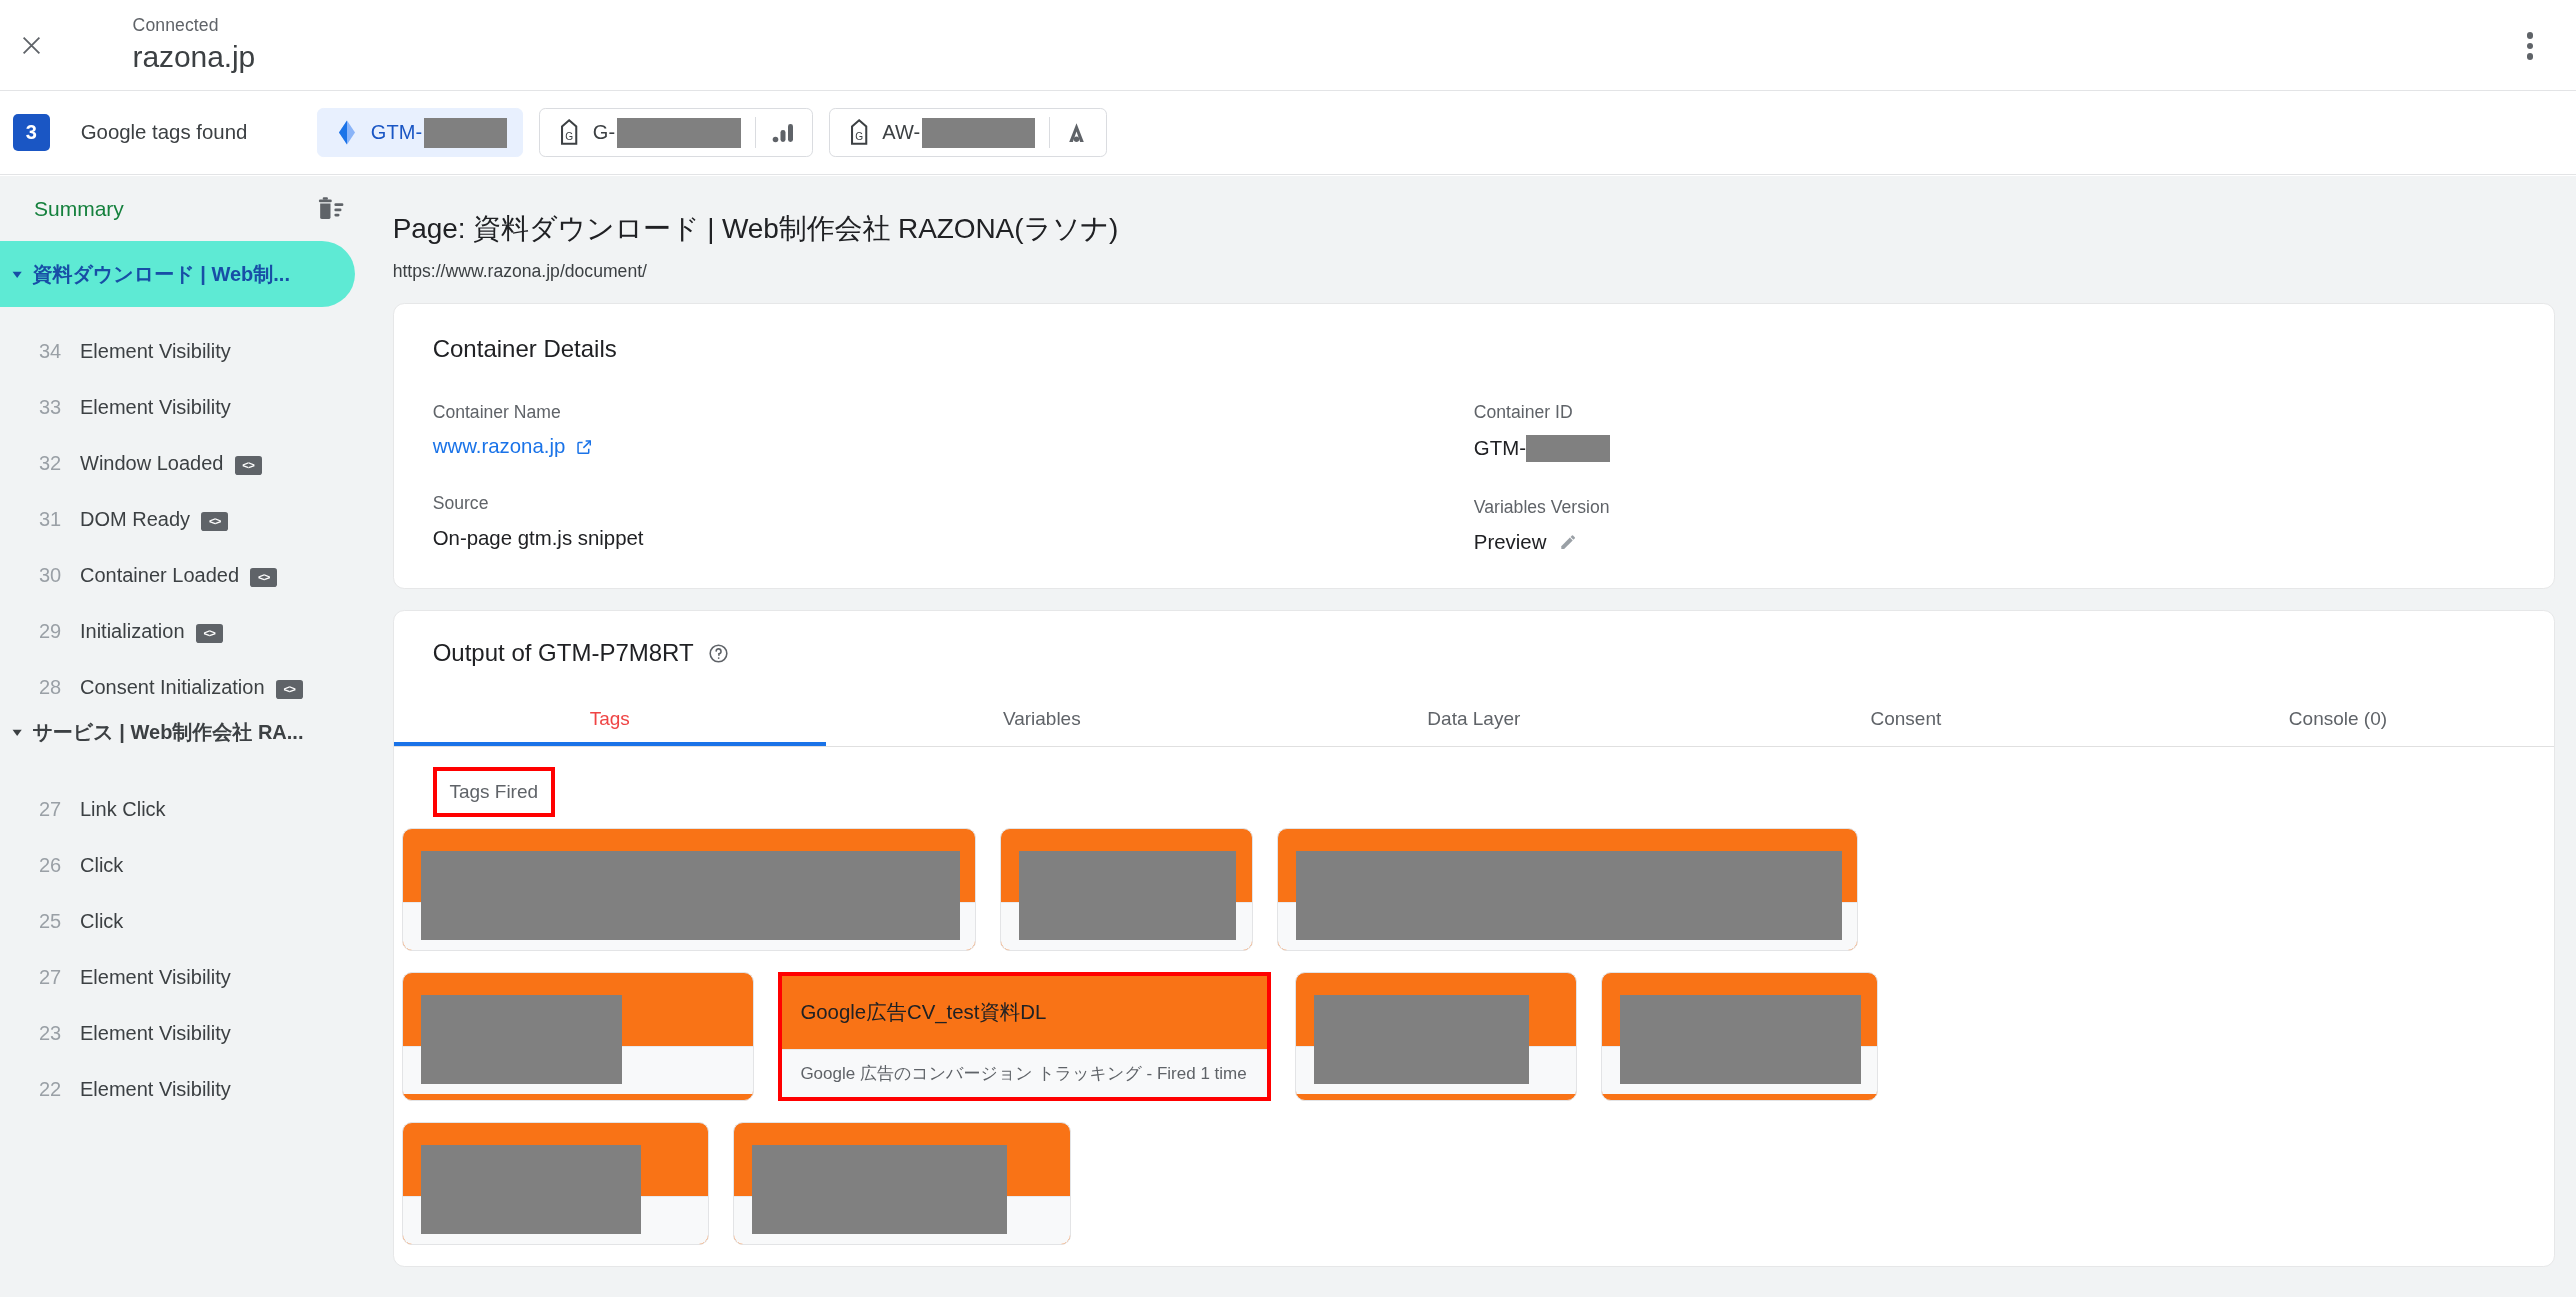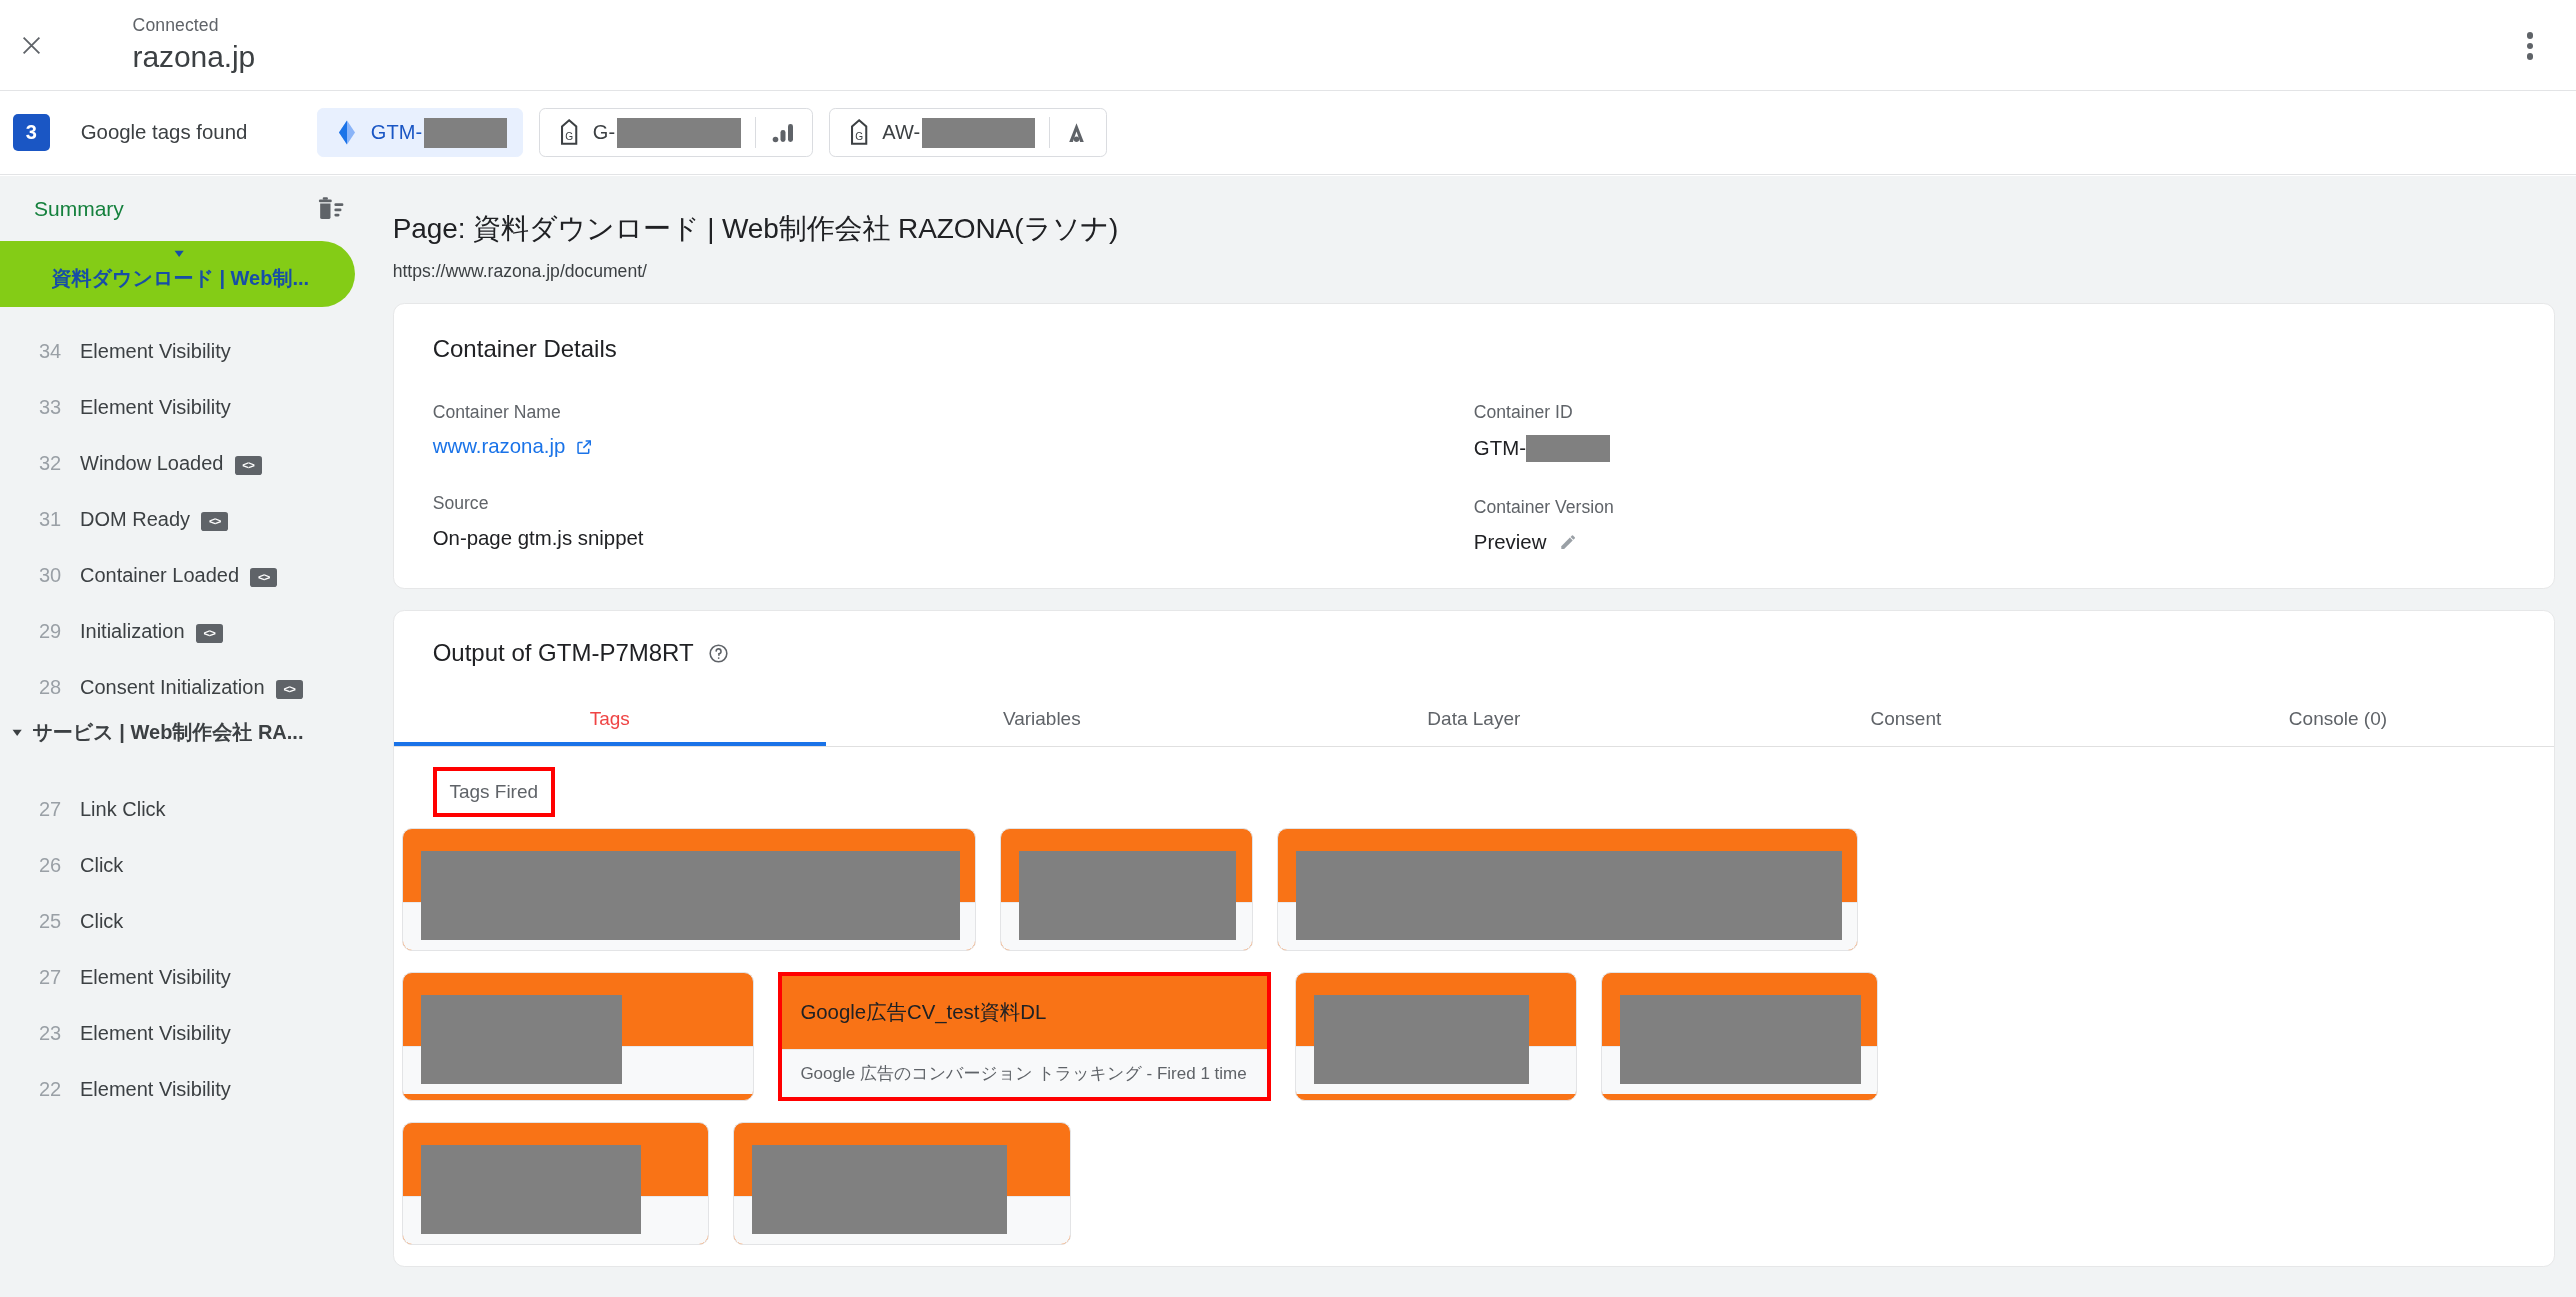--- a/index.html
+++ b/index.html
@@ -76,21 +76,21 @@
   }
   .ev-group .caret {
     width: 24px; height: 24px; margin-right: 2.8px;
     display: flex; align-items: center; justify-content: center;
   }
   .ev-group .gtitle {
     font-size: 20px; font-weight: bold; color: #3c4043;
     white-space: nowrap; overflow: hidden;
   }
   .ev-group.sel {
-    background: #84cc16; border-radius: 0 34px 34px 0; margin-right: 25px; flex-direction: column;
+    background: #5eead4; border-radius: 0 34px 34px 0; margin-right: 25px;
   }
   .ev-group.sel .gtitle { color: #174ea6; }
   .ev-item {
     display: flex; align-items: flex-end; height: 56px; padding-left: 39px;
     cursor: pointer;
   }
   .ev-num { font-size: 20px; color: #9aa0a6; width: 41px; flex: none; }
   .ev-name { font-size: 20px; color: #3c4043; white-space: nowrap; }
   .code-badge {
     width: 27px; height: 19px; border-radius: 2.8px; background: #5f6368;
@@ -368,21 +368,21 @@
             <div class="cd-value">On-page gtm.js snippet</div>
           </div>
         </div>
         <div class="cd-col">
           <div class="cd-label">Container ID</div>
           <div class="cd-value">
             <span>GTM-</span>
             <span class="redact" style="width:84px;height:27px;"></span>
           </div>
           <div class="cd-block2">
-            <div class="cd-label">Container Version</div>
+            <div class="cd-label">Variables Version</div>
             <div class="cd-value">
               <span>Preview</span>
               <span class="pencil">
                 <svg viewBox="0 0 24 24" width="18.3" height="18.3" fill="#9aa0a6">
                   <path d="M3 17.3 V21 h3.7 L18 9.7 L14.3 6 Z"></path>
                   <path d="M20.7 7 a1 1 0 0 0 0 -1.4 L18.4 3.3 a1 1 0 0 0 -1.4 0 L15.2 5.1 L18.9 8.8 Z"></path>
                 </svg>
               </span>
             </div>
           </div>

